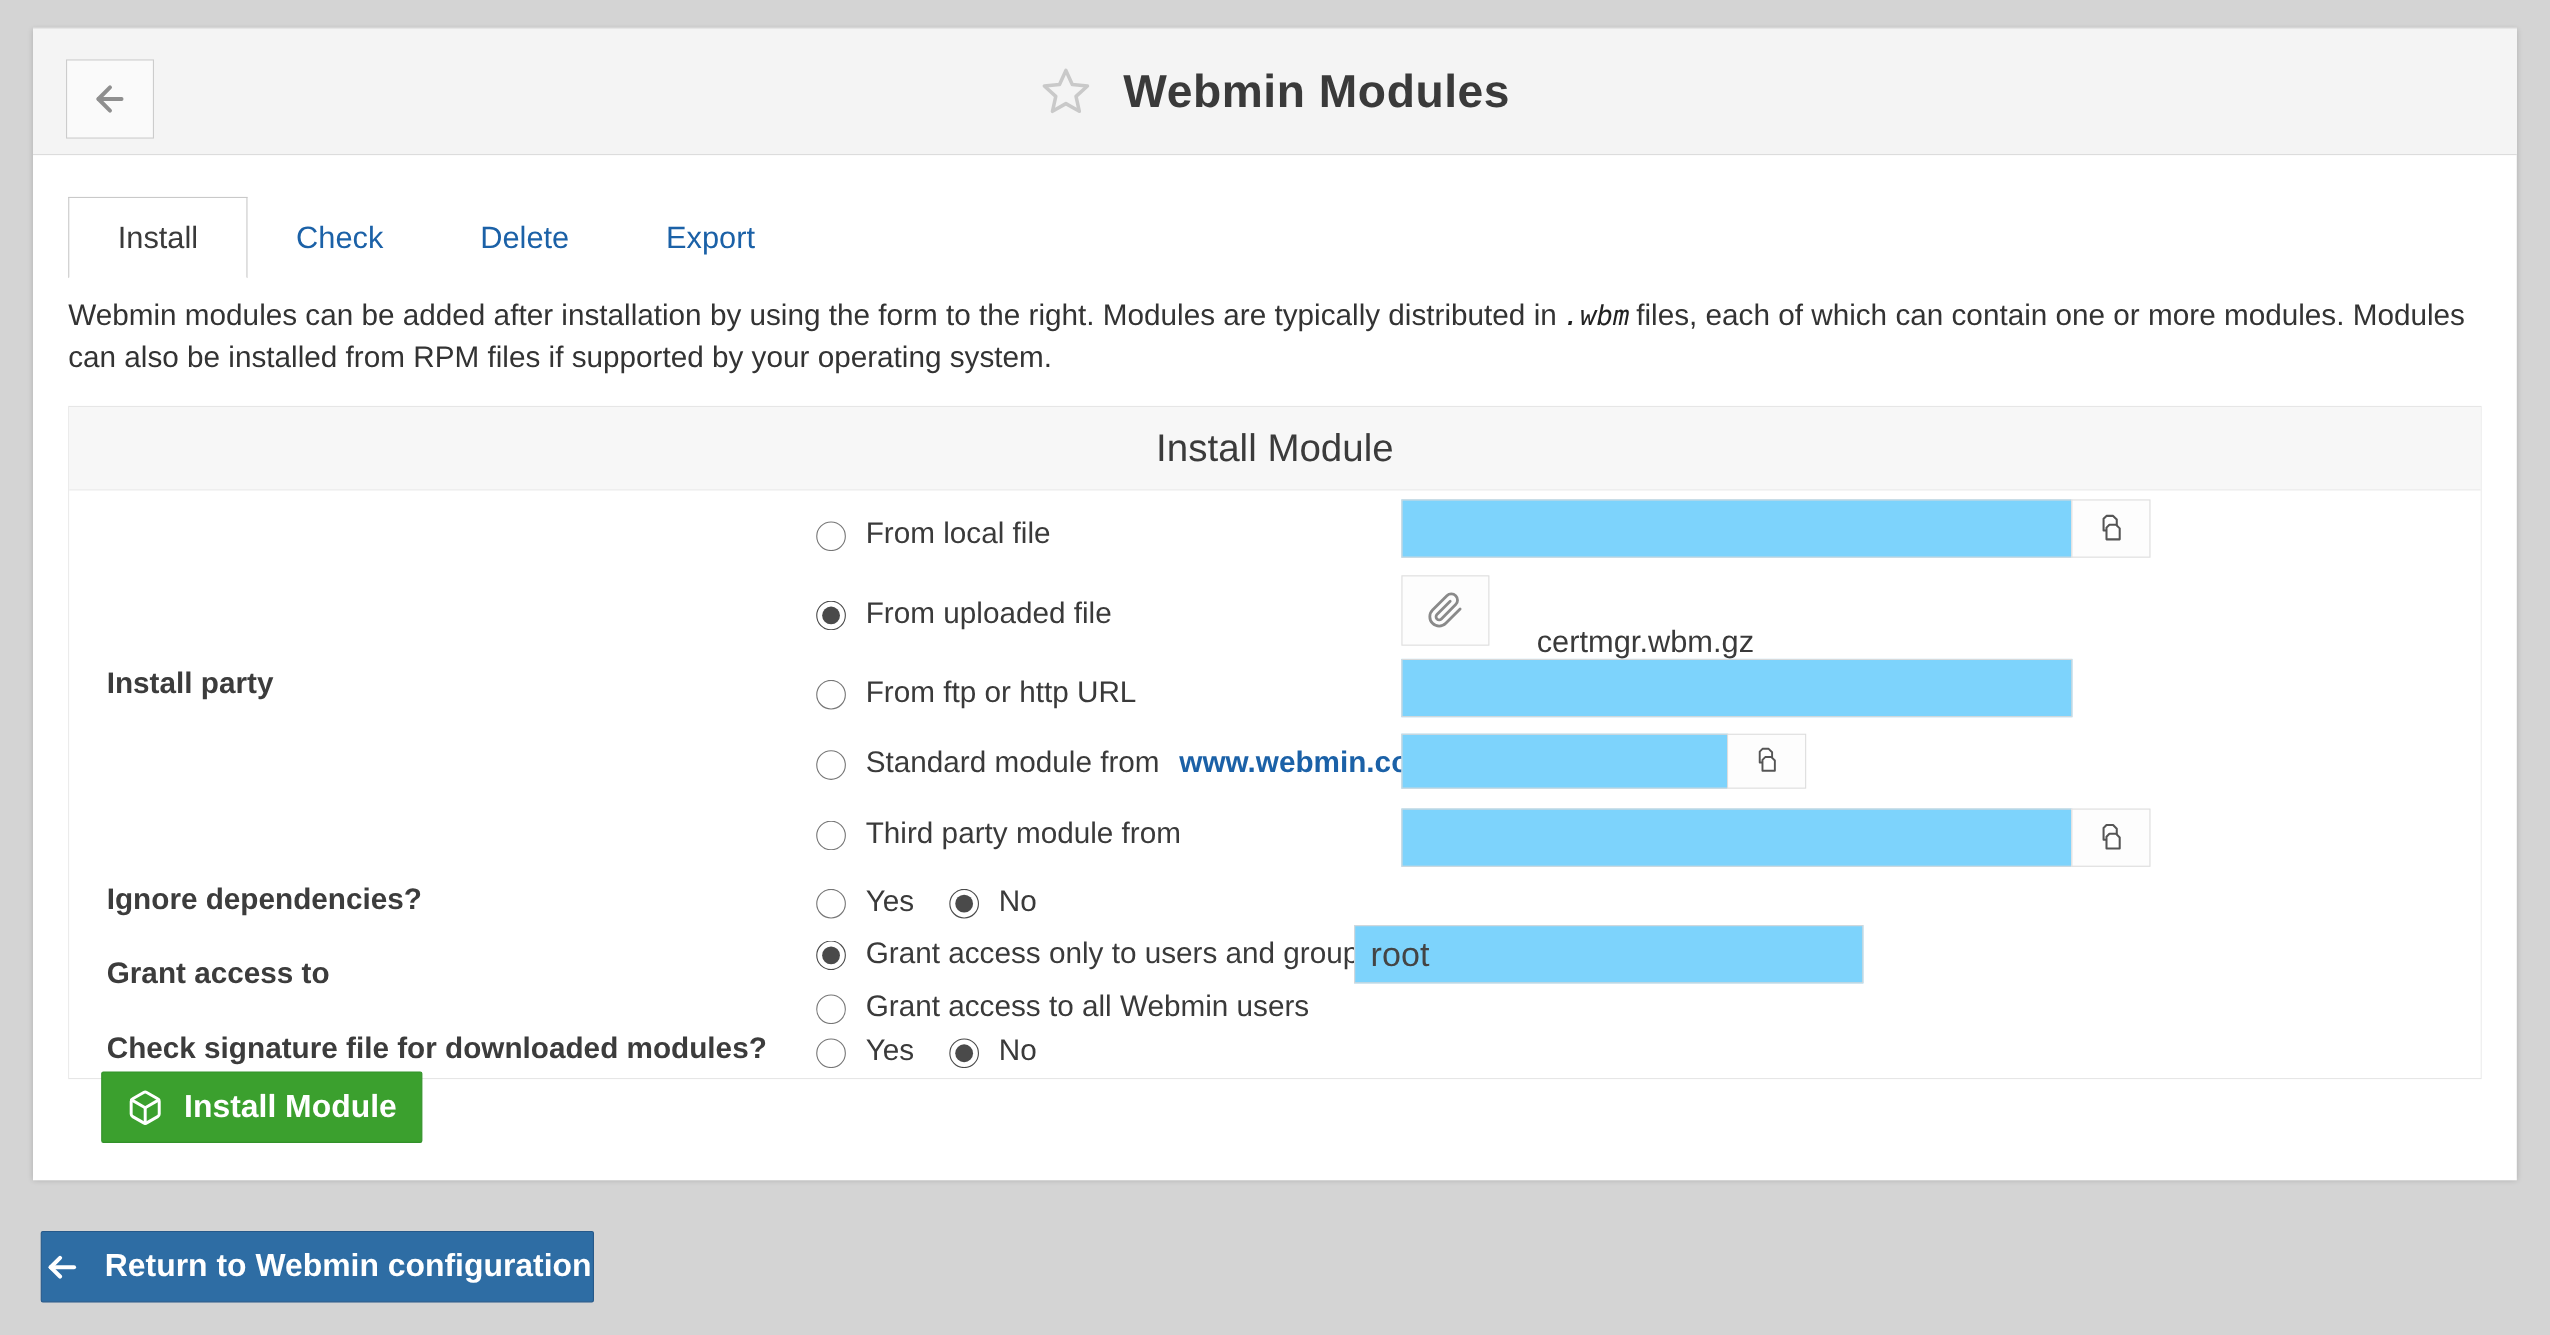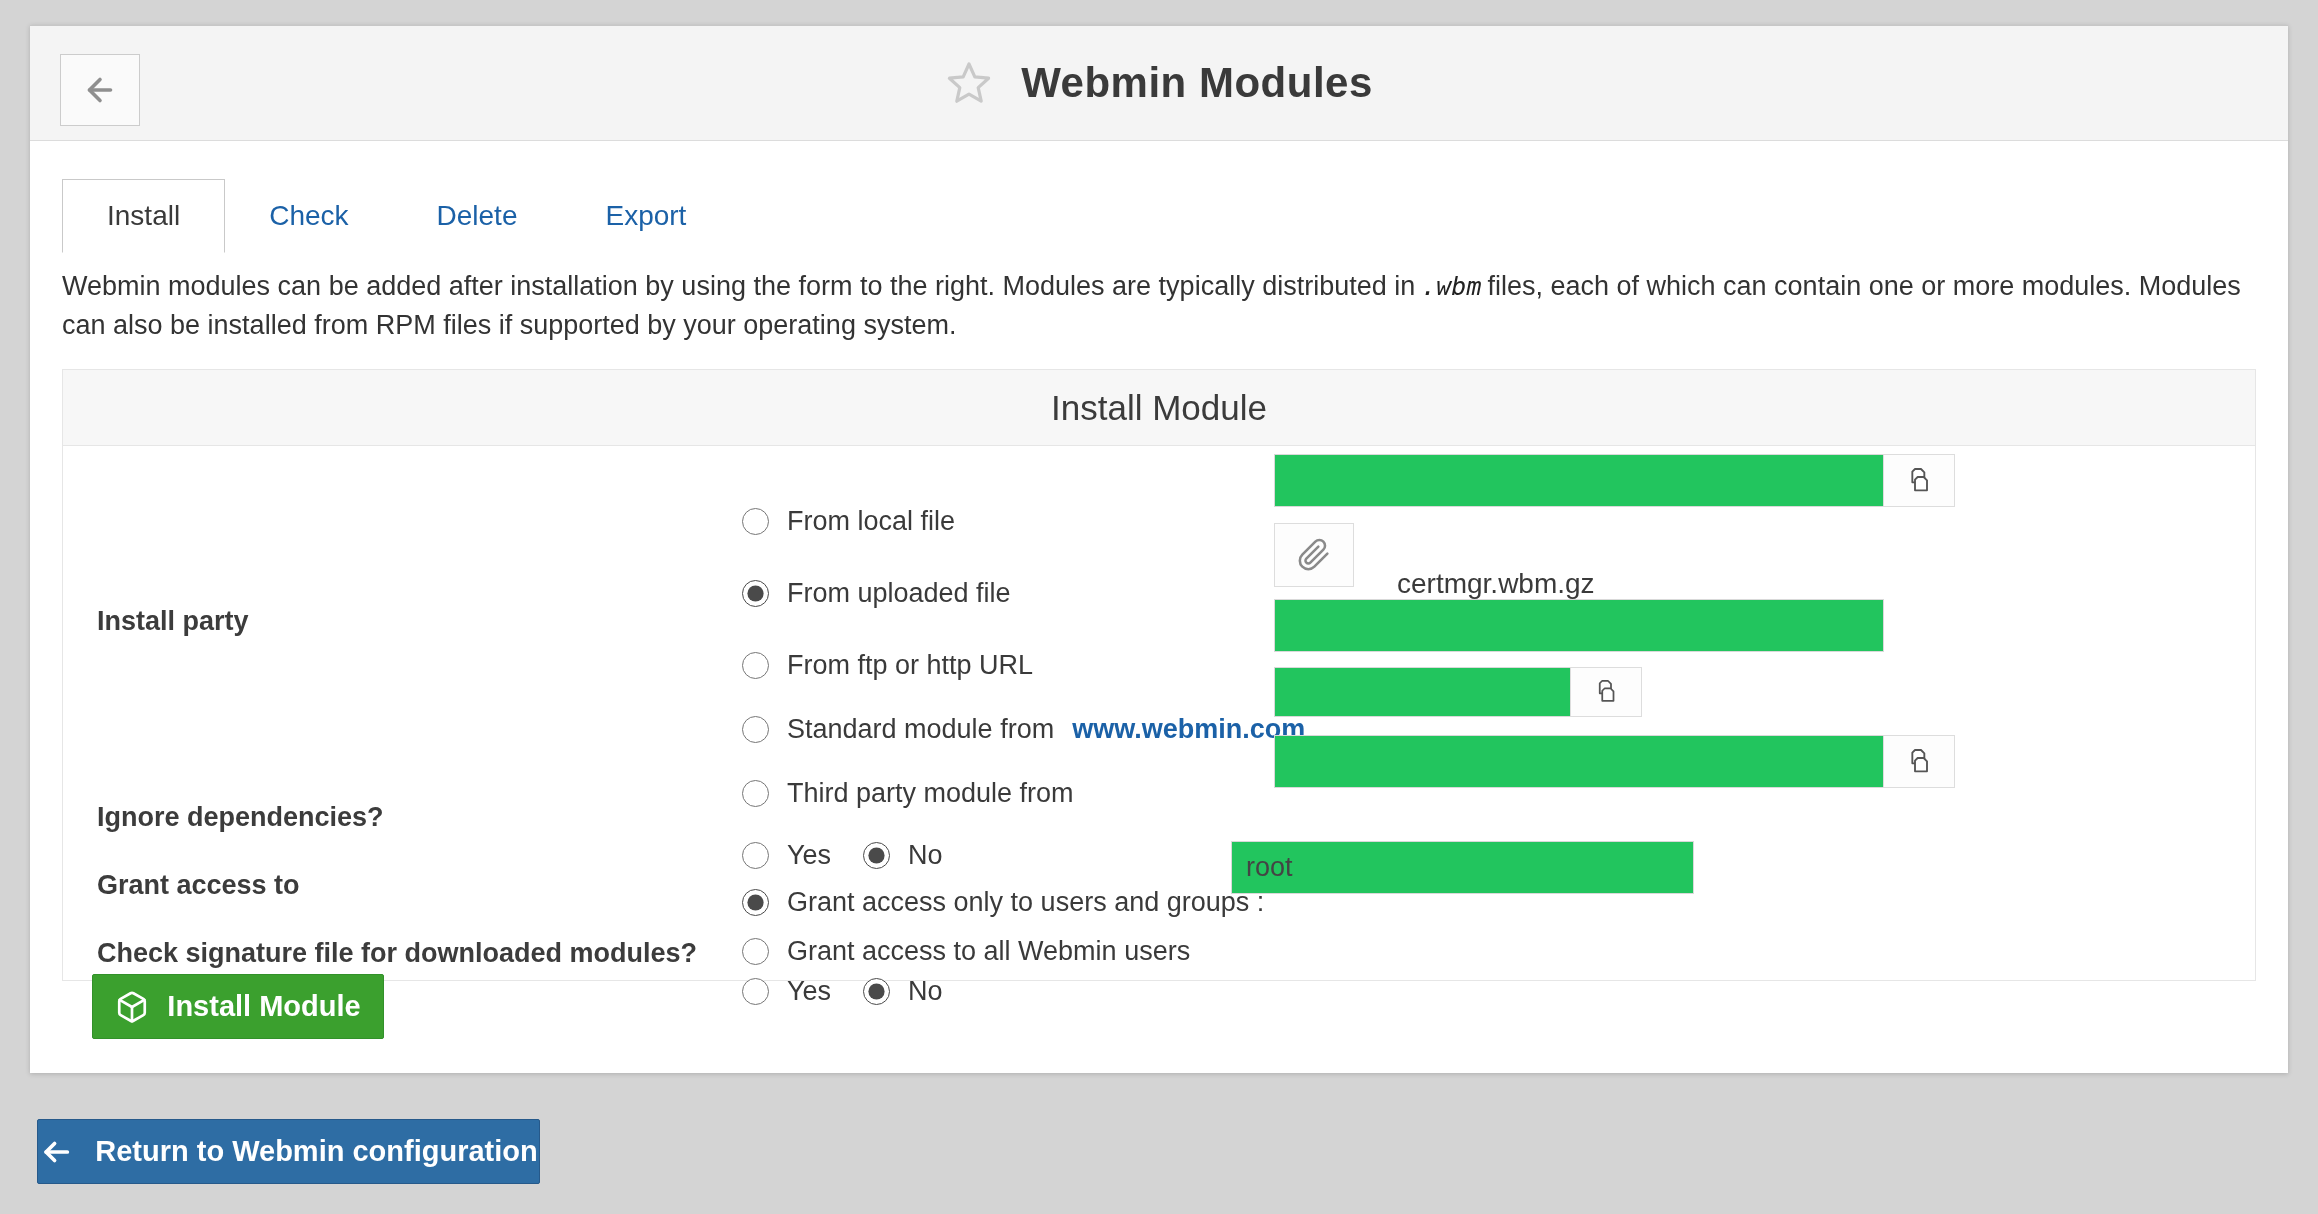--- a/index.html
+++ b/index.html
@@ -71,34 +71,34 @@
     font-size:35px; color:#3b3b3b;
   }
   .panel-body { position:relative; height:534px; background:#ffffff; }
 
   .flabel {
     position:absolute; left:34px;
     font-size:27px; font-weight:bold; color:#3c3c3c; white-space:nowrap;
   }
   .radio-row {
     position:absolute; left:679px;
-    display:flex; align-items:center; gap:18px;
-    font-size:27px; color:#3a3a3a; white-space:nowrap;margin-top:36px;
+    display:flex; align-items:flex-end; gap:18px;
+    font-size:27px; color:#3a3a3a; white-space:nowrap;
   }
   input[type="radio"] {
     width:27px; height:27px; margin:0; accent-color:#4a4a4a;
   }
   .radio-label { cursor:default; }
   .weblink { color:#1b61a7; font-weight:bold; text-decoration:none; cursor:pointer; }
 
   .txt-input {
     position:absolute;
-    background:#22c55e; border:1px solid #d9d9d9;
+    background:#7dd3fc; border:1px solid #d9d9d9;
     font-family:"Liberation Sans", sans-serif;
-    font-size:27px; color:#444; padding:0 14px; outline:none;
+    font-size:31px; color:#444; padding:0 14px; outline:none;
   }
   .icon-btn {
     position:absolute;
     background:#fdfdfd; border:1px solid #dddddd;
     display:flex; align-items:center; justify-content:center;
     cursor:pointer;
   }
   .upload-name {
     position:absolute; font-size:28px; color:#3a3a3a;
   }

